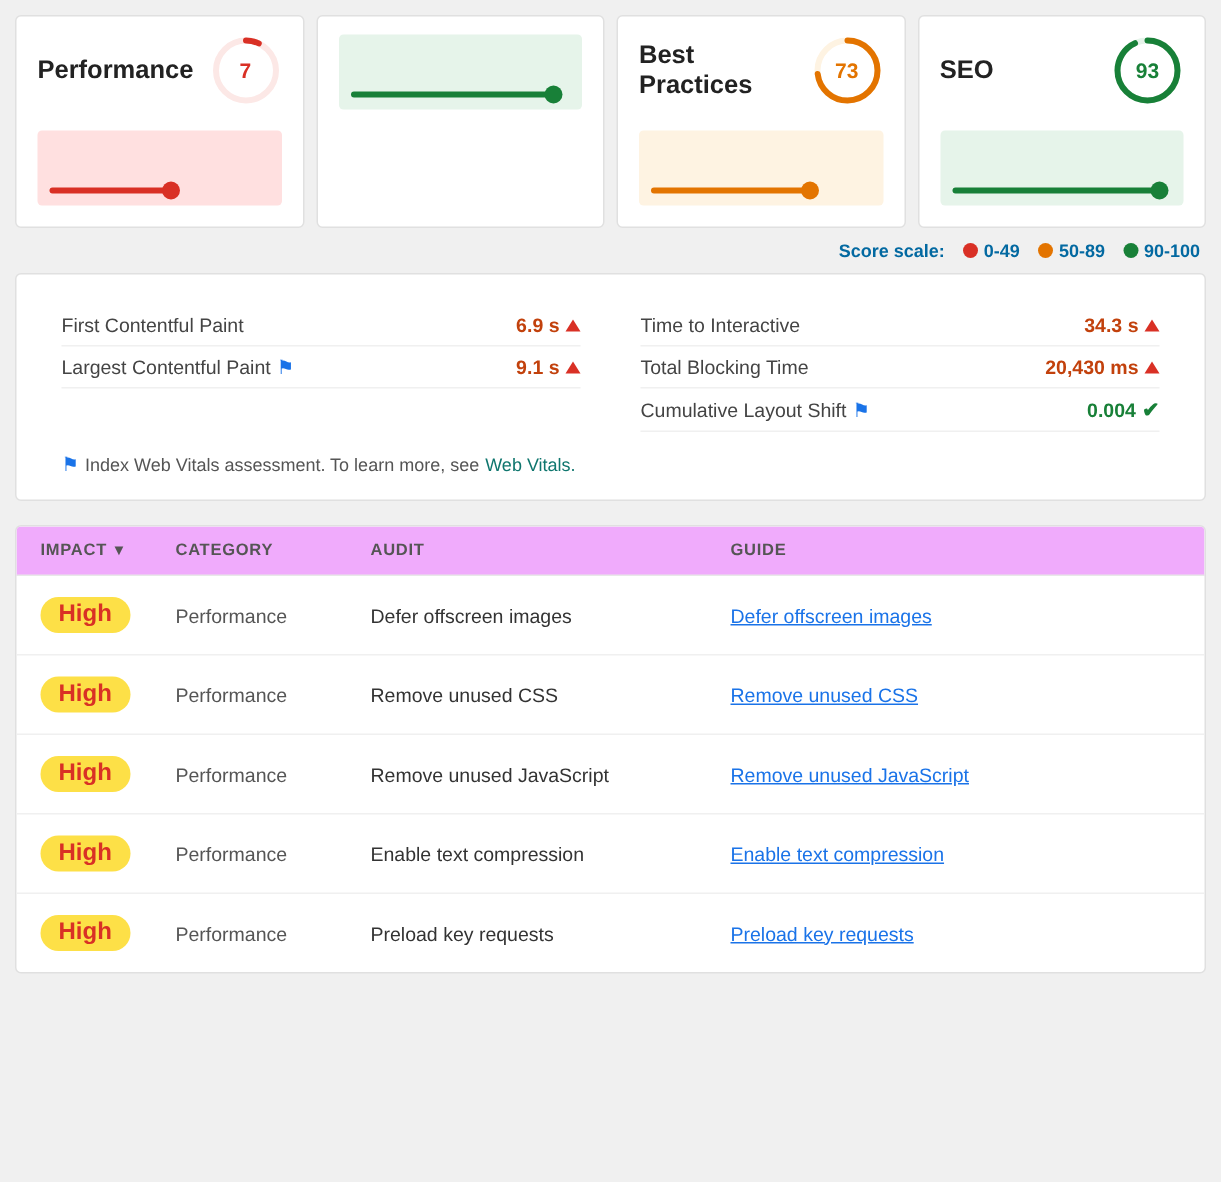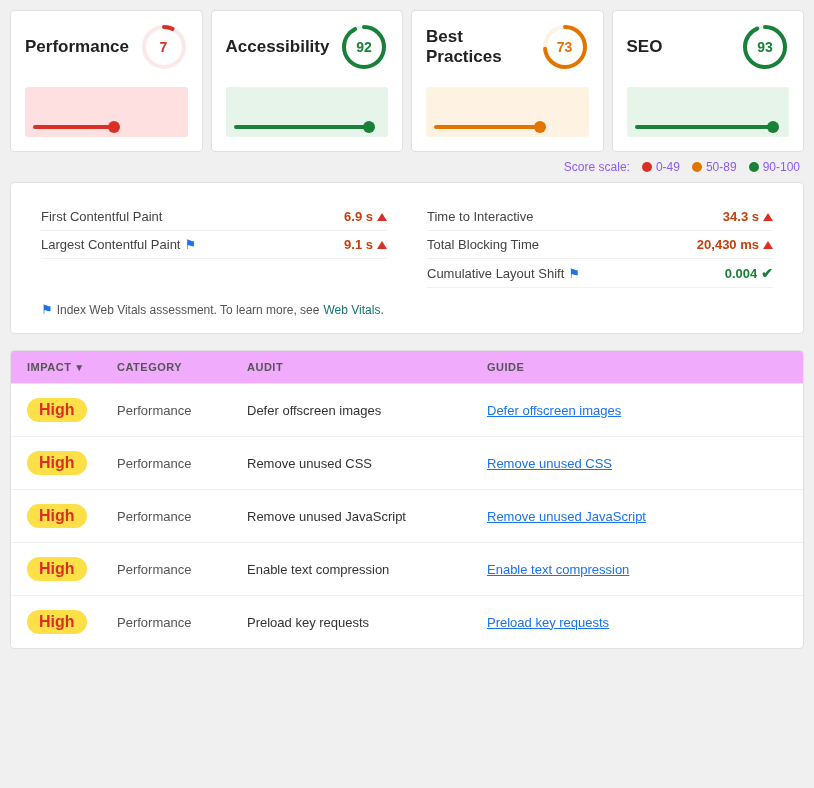--- a/index.html
+++ b/index.html
@@ -86,22 +86,23 @@
       transform: translateX(-50%);
     }
 
     .score-scale-row {
       display: flex;
       justify-content: flex-end;
       align-items: center;
       gap: 12px;
       margin-bottom: 8px;
       font-size: 12px;
-      color: #8b5cf6;
+      color: #0369a1;
       padding-right: 4px;
+      font-weight: bold;
     }
 
     .scale-item {
       display: flex;
       align-items: center;
       gap: 4px;
     }
 
     .scale-dot {
       width: 10px;
@@ -267,30 +268,20 @@
         </svg>
         <span class="score-circle-text" style="color:#d93025">7</span>
       </div>
     </div>
     <div class="bar-area bar-red">
       <div class="bar-line" style="background:#d93025; left:8px; right:45%; max-width:calc(55% - 8px); width:calc(55% - 8px);"></div>
       <div class="bar-dot" style="background:#d93025; left:55%;"></div>
     </div>
   </div>
     <div class="score-card">
-    <div class="score-header">
-      <span class="score-title">Accessibility</span>
-      <div class="score-circle">
-        <svg viewBox="0 0 48 48">
-          <circle cx="24" cy="24" r="20" fill="none" stroke="#e6f4ea" stroke-width="4"></circle>
-          <circle cx="24" cy="24" r="20" fill="none" stroke="#188038" stroke-width="4" stroke-dasharray="125.66370614359172" stroke-dashoffset="10.053096491487333" stroke-linecap="round"></circle>
-        </svg>
-        <span class="score-circle-text" style="color:#188038">92</span>
-      </div>
-    </div>
     <div class="bar-area bar-green">
       <div class="bar-line" style="background:#188038; left:8px; right:12%; max-width:calc(88% - 8px); width:calc(88% - 8px);"></div>
       <div class="bar-dot" style="background:#188038; left:88%;"></div>
     </div>
   </div>
     <div class="score-card">
     <div class="score-header">
       <span class="score-title">Best Practices</span>
       <div class="score-circle">
         <svg viewBox="0 0 48 48">

